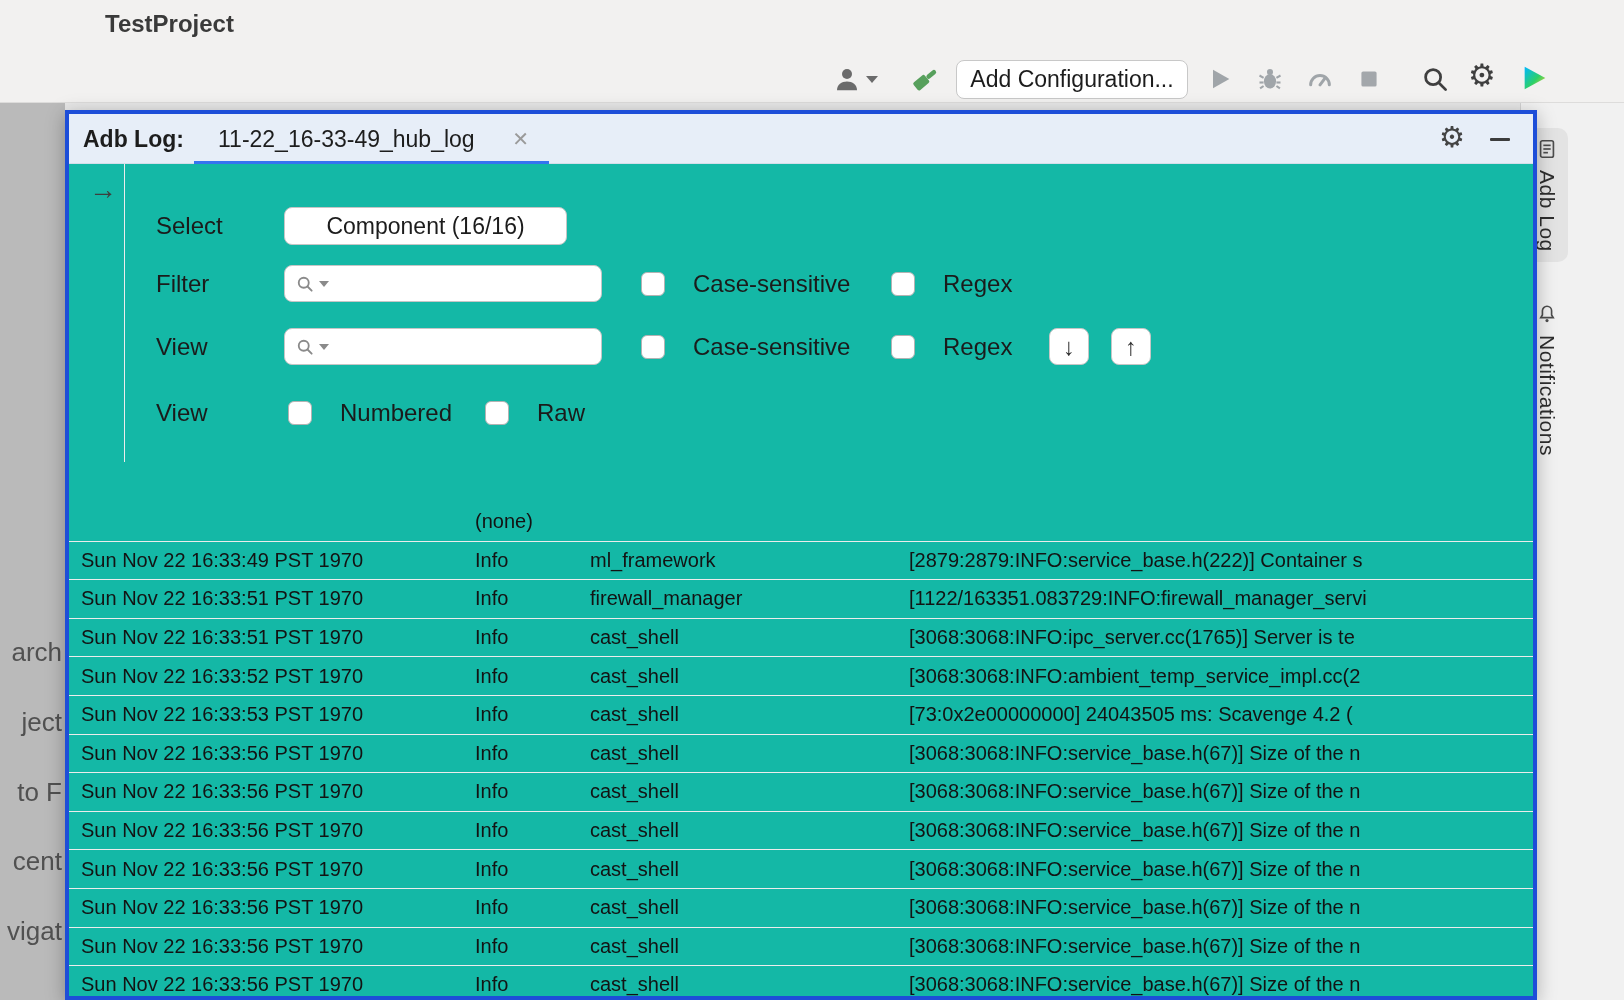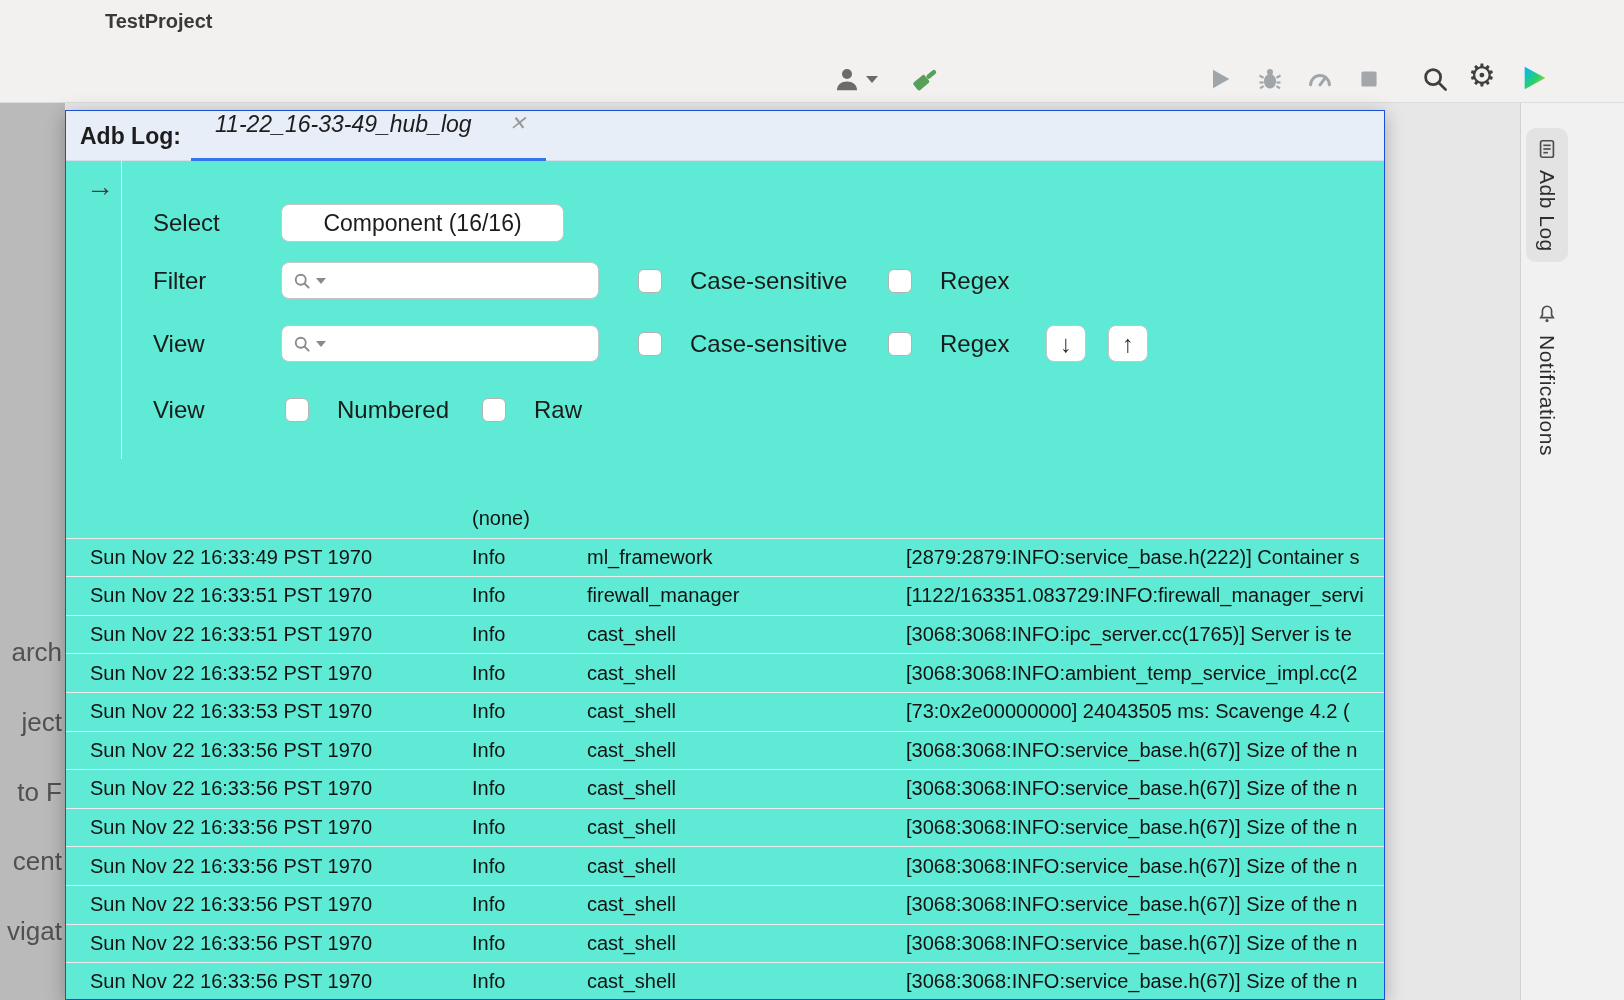--- a/index.html
+++ b/index.html
@@ -1,42 +1,42 @@
 <!DOCTYPE html>
 <html style="--accent: #3574f0;"><head>
 <meta charset="utf-8">
 <style>
   * { margin:0; padding:0; box-sizing:border-box; font-family:"Liberation Sans", sans-serif; }
   html,body { width:1624px; height:1000px; overflow:hidden; }
   body { position:relative; background:#e7e7e7; color:#1c1c1c; }
 
   
   .titlebar { position:absolute; left:0; top:0; width:1624px; height:103px; background:#f2f1f0; border-bottom:1px solid #dddcdb; }
-  .app-title { position:absolute; left:105px; top:10px; font-size:20px; font-weight:bold; color:#3a3a3a; }
+  .app-title { position:absolute; left:105px; top:10px; font-size:24px; font-weight:bold; color:#3a3a3a; }
   .tb-item { position:absolute; display:flex; align-items:center; justify-content:center; }
   .add-config-btn { position:absolute; left:956px; top:60px; width:232px; height:39px; background:#ffffff; border:1px solid #c8c8c8; border-radius:8px; font-size:23px; color:#1c1c1c; display:flex; align-items:center; justify-content:center; cursor:default; }
   .gear-glyph { font-size:31px; color:#3f3f3f; line-height:1; }
   .chev { width:0; height:0; border-left:6px solid transparent; border-right:6px solid transparent; border-top:7px solid #6b6b6b; margin-left:4px; }
 
   
   .left-strip { position:absolute; left:0; top:103px; width:65px; height:897px; background:#bababa; overflow:hidden; }
   .frag { position:absolute; right:3px; font-size:26px; color:#515151; white-space:nowrap; }
   .f0{top:534px}.f1{top:604px}.f2{top:674px}.f3{top:743px}.f4{top:813px}
 
   
   .right-strip { position:absolute; left:1520px; top:103px; width:104px; height:897px; background:#f1f1f1; border-left:1px solid #d2d2d2; }
   .vtab { position:absolute; left:5px; width:42px; display:flex; flex-direction:column; align-items:center; gap:10px; padding:10px 0; border-radius:10px; }
   .vtab.active { background:#e3e3e3; }
   .vlabel { writing-mode:vertical-rl; font-size:21px; color:#2e2e2e; letter-spacing:0.5px; }
 
   
-  .panel { position:absolute; left:65px; top:110px; width:1320px; height:890px; background:#5eead4; border:1px solid #1d4ed8; box-shadow:0 4px 18px rgba(0,0,0,0.28); overflow:hidden; }
+  .panel { position:absolute; left:65px; top:110px; width:1472px; height:890px; background:#14b8a6; border:4px solid #1d4ed8; box-shadow:0 4px 18px rgba(0,0,0,0.28); overflow:hidden; }
   .panel-header { position:absolute; left:0; top:0; width:100%; height:50px; background:#e7eef8; border-bottom:1px solid #d4deea; }
   .ph-label { position:absolute; left:14px; top:0; height:50px; line-height:50px; font-size:23px; font-weight:600; color:#1d1d1d; }
-  .ph-tab { position:absolute; left:125px; top:0; width:355px; height:50px; display:flex; justify-content:space-between; padding:0 20px 0 24px; font-size:23px; color:#1d1d1d; cursor:default;font-style:italic; }
+  .ph-tab { position:absolute; left:125px; top:0; width:355px; height:50px; display:flex; align-items:center; justify-content:space-between; padding:0 20px 0 24px; font-size:23px; color:#1d1d1d; cursor:default; }
   .ph-underline { position:absolute; left:125px; top:47px; width:355px; height:3px; background:var(--accent,#3574f0); }
   .ph-close { font-size:20px; color:#9a9a9a; margin-left:14px; }
   .ph-gear { position:absolute; left:1370px; top:9px; }
   .ph-min { position:absolute; left:1421px; top:24px; width:20px; height:3px; background:#3c3c3c; border-radius:1px; }
 
   
   .gutter-arrow { position:absolute; left:20px; top:62px; font-size:28px; color:#3e3e3e; line-height:1; }
   .gutter-divider { position:absolute; left:55px; top:50px; width:1px; height:298px; background:#ececec; }
   .form-label { position:absolute; left:87px; font-size:24px; color:#1b1b1b; height:38px; line-height:38px; }
   .sel-btn { position:absolute; height:38px; background:#fff; border:1px solid #c6c6c6; border-radius:8px; font-size:23px; color:#1c1c1c; display:flex; align-items:center; justify-content:center; cursor:default; }
@@ -48,21 +48,21 @@
   .nav-btn { position:absolute; top:214px; width:40px; height:37px; background:#fff; border:1px solid #c6c6c6; border-radius:8px; font-size:24px; color:#2e2e2e; display:flex; align-items:center; justify-content:center; }
 
   
   .tbl-header { position:absolute; left:0; top:348px; width:100%; height:40px; background:#f3f3f3; border-top:1px solid #dadada; border-bottom:1px solid #d6d6d6; display:grid; grid-template-columns:398px 115px 317px 1fr; font-size:23px; color:#161616; }
   .hc { display:flex; align-items:center; border-right:1px solid #d9d9d9; overflow:hidden; white-space:nowrap; }
   .hc.last { border-right:none; }
   .hc.h-date{padding-left:24px}.hc.h-sev{padding-left:19px}.hc.h-comp{padding-left:21px}.hc.h-text{padding-left:22px}
   .tbl-body { position:absolute; left:0; top:389px; width:100%; bottom:0; overflow:hidden; }
   .trow { display:grid; grid-template-columns:398px 115px 317px 1fr; height:38.6px; border-bottom:1px solid #ececec; font-size:20px; color:#131313; }
   .trow .c { display:flex; align-items:center; white-space:nowrap; overflow:hidden; }
-  .c.date{padding-left:24px}.c.sev{padding-left:8px}.c.comp{padding-left:8px}.c.text{padding-left:10px}
+  .c.date{padding-left:12px}.c.sev{padding-left:8px}.c.comp{padding-left:8px}.c.text{padding-left:10px}
 
   svg { display:block; }
 </style>
 </head>
 <body>
 
 <div class="titlebar">
   <div class="app-title">TestProject</div>
 
   <div class="tb-item" style="left:832px;top:64px;">
@@ -75,20 +75,23 @@
 
   <div class="tb-item" style="left:910px;top:64px;">
     <svg width="32" height="32" viewBox="0 0 24 24">
       <g fill="#57a05c" transform="rotate(-40 12 12)">
         <rect x="2.5" y="7.5" width="11" height="7.5" rx="1.5"></rect>
         <rect x="13.5" y="9.6" width="8.5" height="3.4" rx="1.7"></rect>
       </g>
     </svg>
   </div>
 
+  <div class="add-config-btn">
+    <span>Add Configuration...</span>
+  </div>
 
   <div class="tb-item" style="left:1206px;top:65px;">
     <svg width="28" height="28" viewBox="0 0 24 24">
       <polygon points="6,4 20,12 6,20" fill="#a0a5a9"></polygon>
     </svg>
   </div>
 
   <div class="tb-item" style="left:1256px;top:65px;">
     <svg width="28" height="28" viewBox="0 0 24 24">
       <ellipse cx="12" cy="14" rx="5.2" ry="6.2" fill="#a0a5a9"></ellipse>

